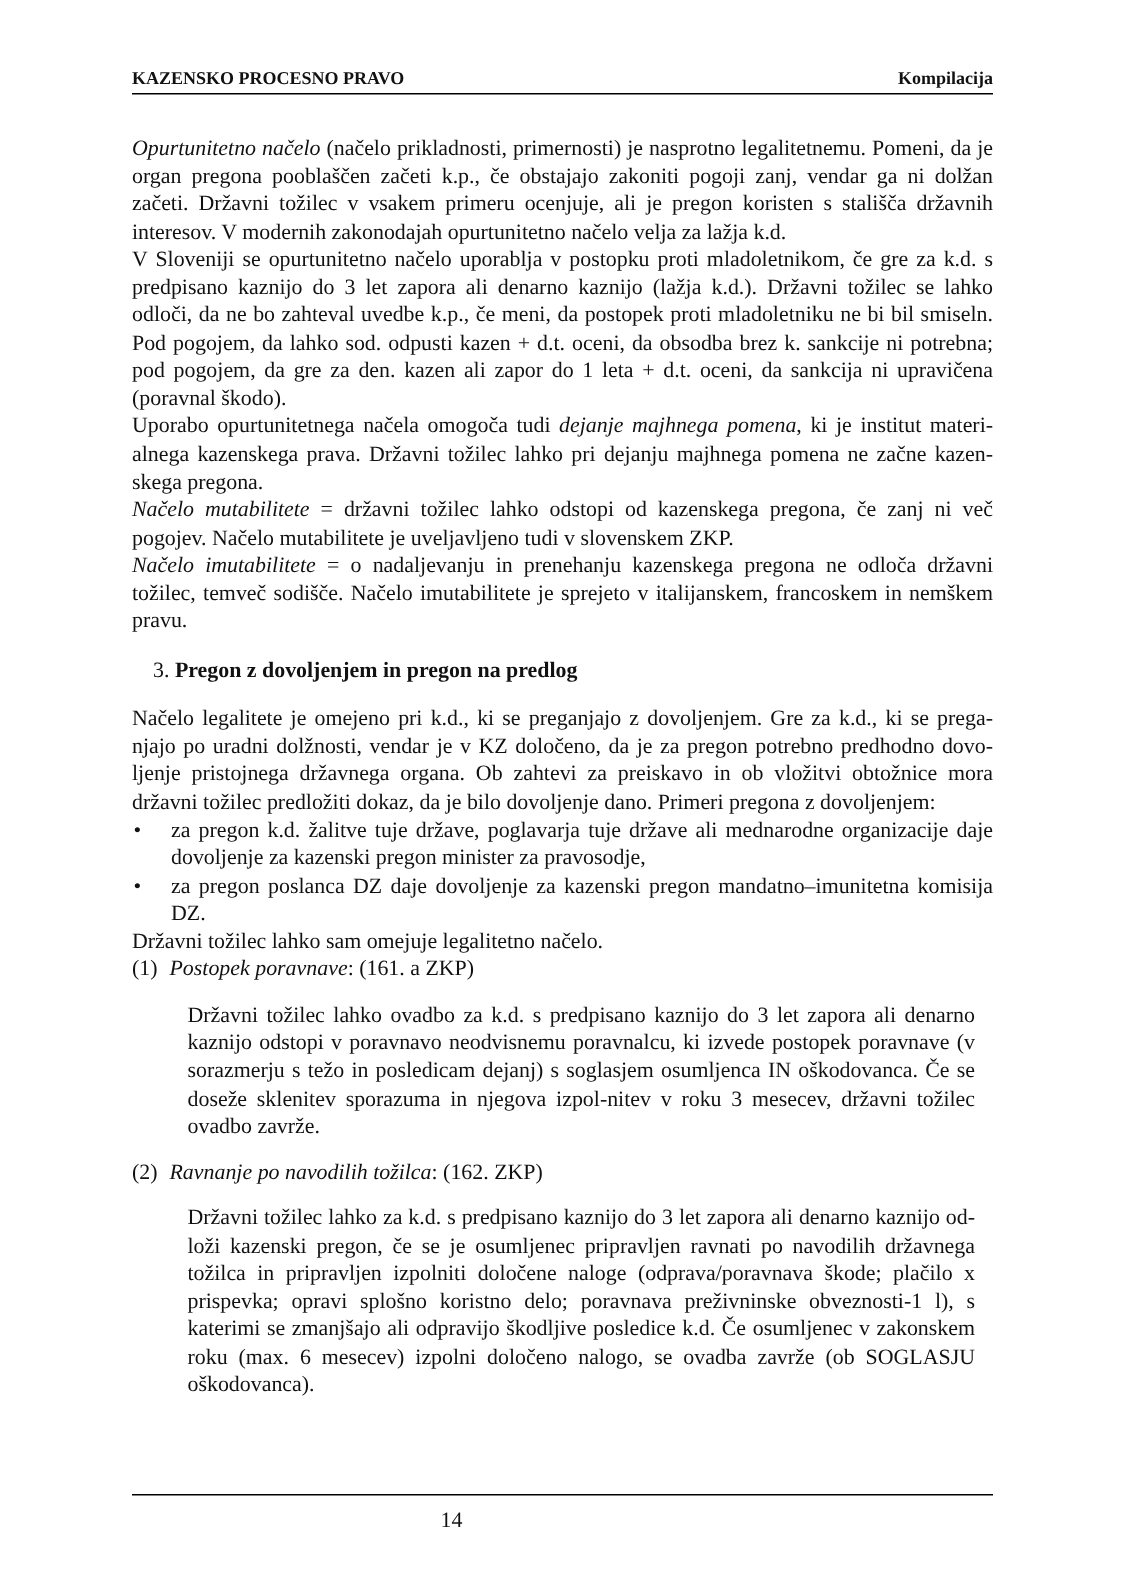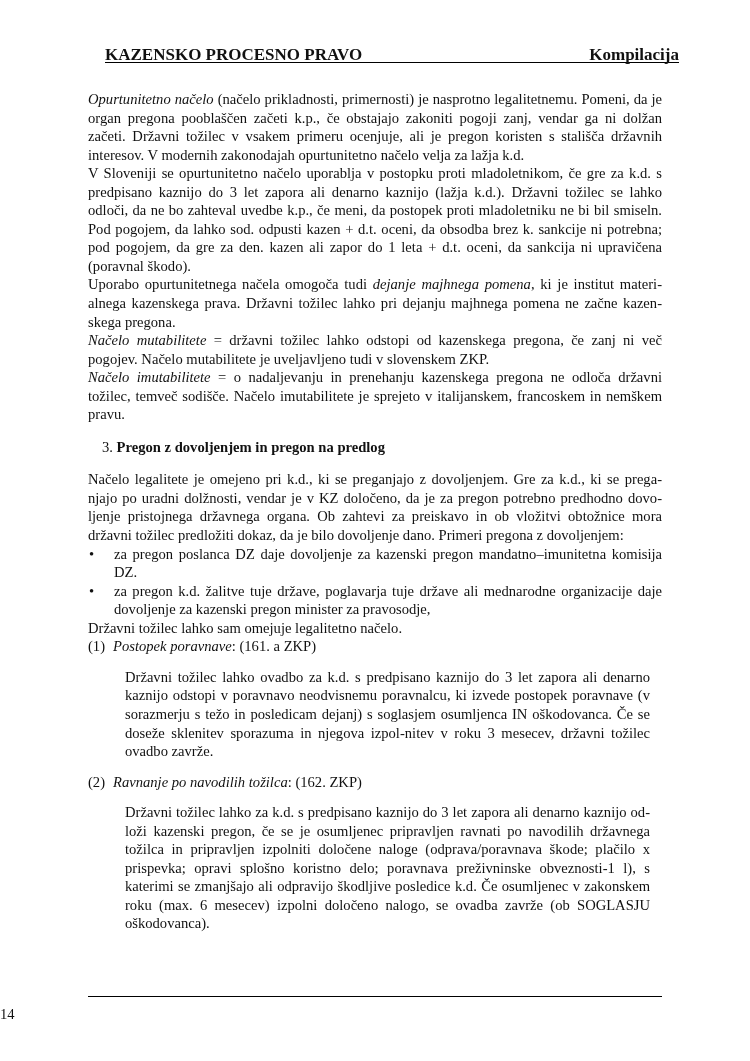--- a/index.html
+++ b/index.html
@@ -1,55 +1,55 @@
 <!DOCTYPE html>
 <html><head>
 <meta charset="utf-8">
 <style>
   html, body { margin:0; padding:0; background:#ffffff; }
   body { width:750px; height:1061px; position:relative; overflow:hidden;
          font-family:"Liberation Serif", "DejaVu Serif", serif; color:#111; }
   .header { position:absolute; left:88px; top:44px; width:574px; height:18px;
-            border-bottom:1.5px solid #000; font-weight:bold; font-size:17px;margin-left:17px; }
+            border-bottom:1.5px solid #000; font-weight:bold; font-size:12px; }
   .header .l { position:absolute; left:0; top:1px; }
   .header .r { position:absolute; right:0; top:1px; }
   .body { position:absolute; left:88px; top:90px; width:574px; font-size:14.6px; line-height:18.55px; }
   .p { text-align:justify; margin:0; }
   .p i { font-style:italic; }
   .h { margin:14px; }
   .h b { font-weight:bold; }
   ul.bul { list-style:none; margin:0; padding:0; }
   ul.bul li { position:relative; padding-left:26px; text-align:justify; }
   ul.bul li::before { content:"\2022"; position:absolute; left:1px; top:0; }
   .num { position:relative; padding-left:0; margin:0; }
   .num .lab { display:inline-block; width:25px; }
   .indent { padding-left:25px; text-align:justify; margin:12px; }
   .footer-rule { position:absolute; left:88px; top:996px; width:574px; border-top:1.2px solid #000; }
-  .pagenum { position:absolute; left:0; width:602px; top:1006px; font-size:14.6px; }
+  .pagenum { position:absolute; left:0; width:602px; top:1006px; text-align:center; font-size:14.6px; }
 </style>
 </head>
 <body>
 
 <div class="header">
   <span class="l">KAZENSKO PROCESNO PRAVO</span>
   <span class="r">Kompilacija</span>
 </div>
 
 <div class="body">
   <p class="p"><i>Opurtunitetno načelo</i><span> (načelo prikladnosti, primernosti) je nasprotno legalitetnemu. Pomeni, da je organ pregona pooblaščen začeti k.p., če obstajajo zakoniti pogoji zanj, vendar ga ni dolžan začeti. Državni tožilec v vsakem primeru ocenjuje, ali je pregon koristen s stališča državnih interesov. V modernih zakonodajah opurtunitetno načelo velja za lažja k.d.</span></p>
   <p class="p">V Sloveniji se opurtunitetno načelo uporablja v postopku proti mladoletnikom, če gre za k.d. s predpisano kaznijo do 3 let zapora ali denarno kaznijo (lažja k.d.). Državni tožilec se lahko odloči, da ne bo zahteval uvedbe k.p., če meni, da postopek proti mladoletniku ne bi bil smiseln. Pod pogojem, da lahko sod. odpusti kazen + d.t. oceni, da obsodba brez k. sankcije ni potrebna; pod pogojem, da gre za den. kazen  ali zapor do 1 leta + d.t. oceni, da sankcija ni upravičena (poravnal škodo).</p>
   <p class="p"><span>Uporabo opurtunitetnega načela omogoča tudi </span><i>dejanje majhnega pomena</i><span>, ki je institut materi-alnega kazenskega prava. Državni tožilec lahko pri dejanju majhnega pomena ne začne kazen-skega pregona.</span></p>
   <p class="p"><i>Načelo mutabilitete</i><span> = državni tožilec lahko odstopi od kazenskega pregona, če zanj ni več pogojev. Načelo mutabilitete je uveljavljeno tudi v slovenskem ZKP.</span></p>
   <p class="p"><i>Načelo imutabilitete</i><span> = o nadaljevanju in prenehanju kazenskega pregona ne odloča državni tožilec, temveč sodišče. Načelo imutabilitete je sprejeto v italijanskem, francoskem in nemškem pravu.</span></p>
 
   <p class="h"><span>3. </span><b>Pregon z dovoljenjem in pregon na predlog</b></p>
   <p class="p">Načelo legalitete je omejeno pri k.d., ki se preganjajo z dovoljenjem. Gre za k.d., ki se prega-njajo po uradni dolžnosti, vendar je v KZ določeno, da je za pregon potrebno predhodno dovo-ljenje pristojnega državnega organa. Ob zahtevi za preiskavo in ob vložitvi obtožnice mora državni tožilec predložiti dokaz, da je bilo dovoljenje dano. Primeri pregona z dovoljenjem:</p>
   <ul class="bul">
+    <li>za pregon k.d. žalitve tuje države, poglavarja tuje države ali mednarodne organizacije daje dovoljenje za kazenski pregon minister za pravosodje,</li>
     <li>za pregon poslanca DZ daje dovoljenje za kazenski pregon mandatno–imunitetna komisija DZ.</li>
-    <li>za pregon k.d. žalitve tuje države, poglavarja tuje države ali mednarodne organizacije daje dovoljenje za kazenski pregon minister za pravosodje,</li>
   </ul>
 
   <p class="p">Državni tožilec lahko sam omejuje legalitetno načelo.</p>
 
   <p class="num"><span class="lab">(1)</span><i>Postopek poravnave</i><span>: (161. a ZKP)</span></p>
   <p class="indent">Državni tožilec lahko ovadbo za k.d. s predpisano kaznijo do 3 let zapora ali denarno kaznijo odstopi v poravnavo neodvisnemu poravnalcu, ki izvede postopek poravnave (v sorazmerju s težo in posledicam dejanj) s soglasjem osumljenca IN oškodovanca. Če se doseže sklenitev sporazuma in njegova izpol-nitev v roku 3 mesecev, državni tožilec ovadbo zavrže.</p>
 
   <p class="num"><span class="lab">(2)</span><i>Ravnanje po navodilih tožilca</i><span>: (162. ZKP)</span></p>
   <p class="indent">Državni tožilec lahko za k.d. s predpisano kaznijo do 3 let zapora ali denarno kaznijo od-loži kazenski pregon, če se je osumljenec pripravljen ravnati po navodilih državnega tožilca in pripravljen izpolniti določene naloge (odprava/poravnava škode; plačilo x prispevka; opravi splošno koristno delo; poravnava preživninske obveznosti-1 l), s katerimi se zmanjšajo ali odpravijo škodljive posledice k.d. Če osumljenec v zakonskem roku (max. 6 mesecev) izpolni določeno nalogo, se ovadba zavrže (ob SOGLASJU oškodovanca).</p>
 </div>

